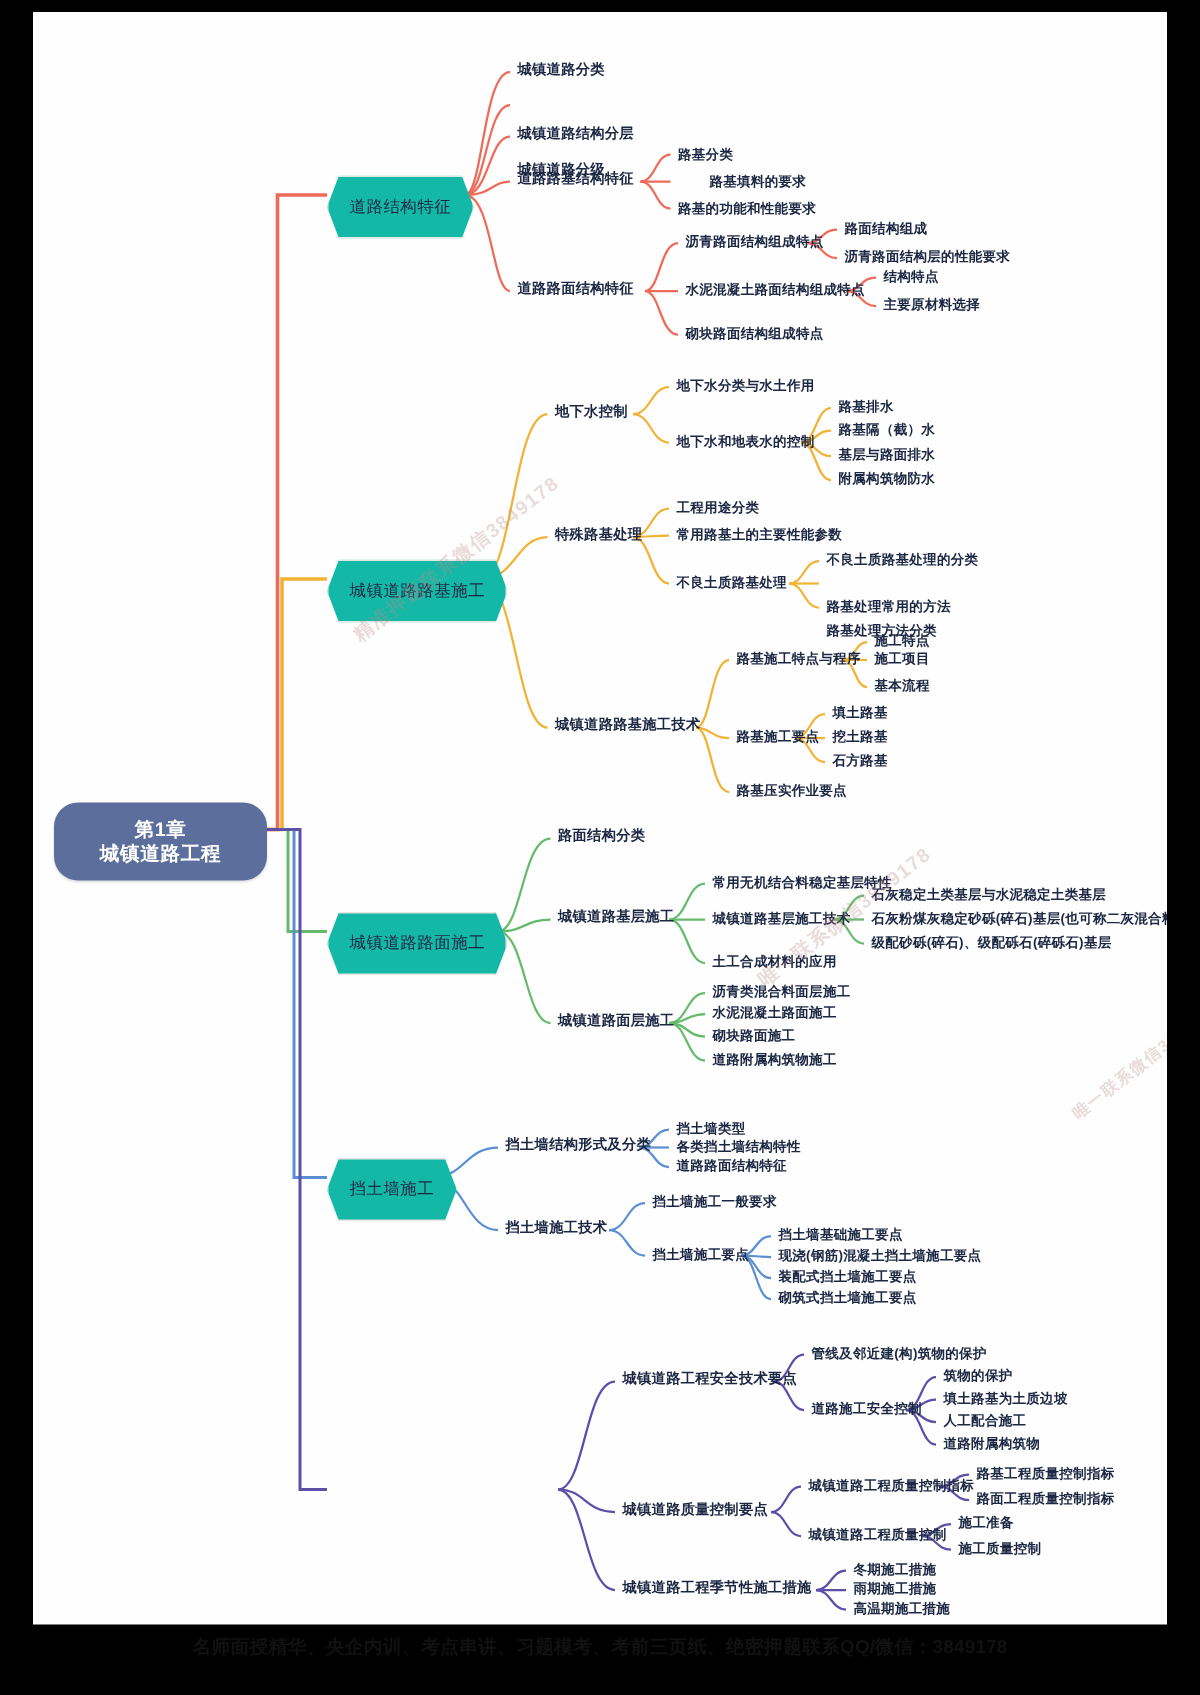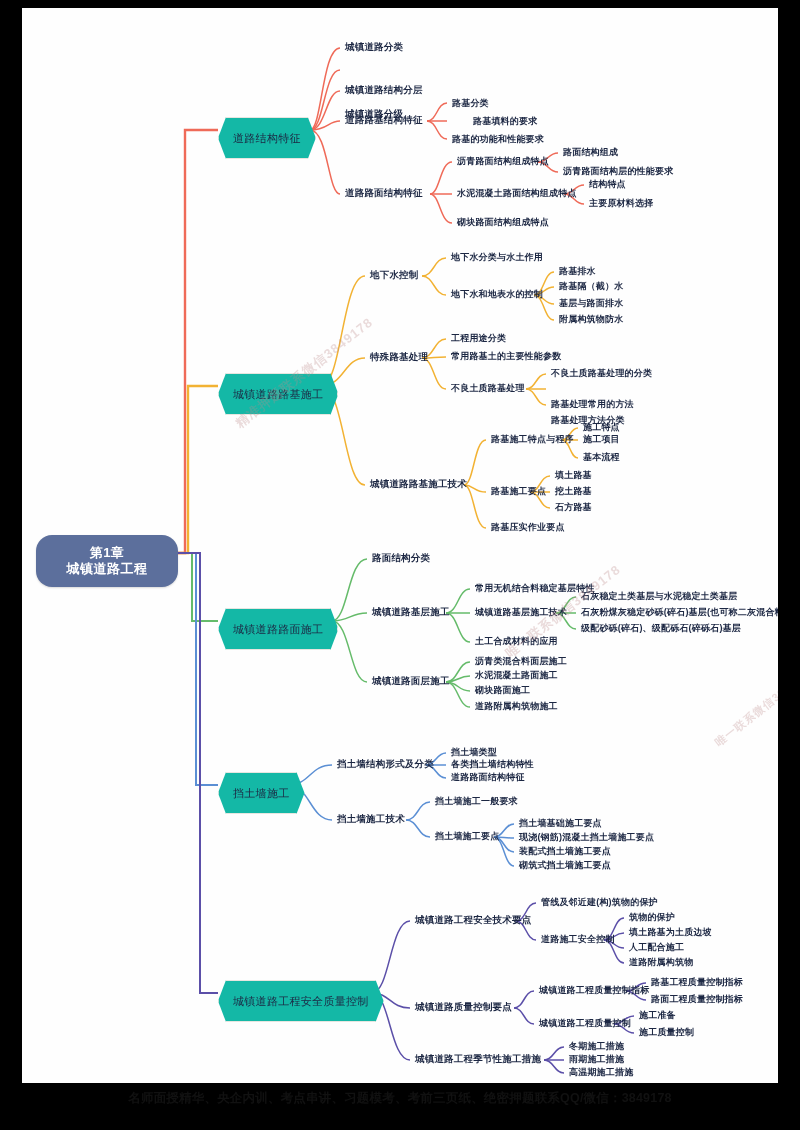--- a/index.html
+++ b/index.html
@@ -330,21 +330,20 @@
     <div class="node lvl3" style="left:426px; top:763px;">道路路面结构特征</div>
 
     <div class="node lvl3" style="left:410px; top:787px;">挡土墙施工一般要求</div>
     <div class="node lvl3" style="left:410px; top:822px;">挡土墙施工要点</div>
 
     <div class="node lvl3" style="left:494px; top:809px;">挡土墙基础施工要点</div>
     <div class="node lvl3" style="left:494px; top:823px;">现浇(钢筋)混凝土挡土墙施工要点</div>
     <div class="node lvl3" style="left:494px; top:837px;">装配式挡土墙施工要点</div>
     <div class="node lvl3" style="left:494px; top:851px;">砌筑式挡土墙施工要点</div>
 
-    <div class="node lvl1" style="left:196px; top:972px;">城镇道路工程安全质量控制</div>
 
     <div class="node lvl2" style="left:390px; top:906px;">城镇道路工程安全技术要点</div>
     <div class="node lvl2" style="left:390px; top:993px;">城镇道路质量控制要点</div>
     <div class="node lvl2" style="left:390px; top:1045px;">城镇道路工程季节性施工措施</div>
 
     <div class="node lvl3" style="left:516px; top:888px;">管线及邻近建(构)筑物的保护</div>
     <div class="node lvl3" style="left:516px; top:925px;text-align:center;">道路施工安全控制</div>
 
     <div class="node lvl3" style="left:604px; top:903px;">筑物的保护</div>
     <div class="node lvl3" style="left:604px; top:918px;">填土路基为土质边坡</div>

